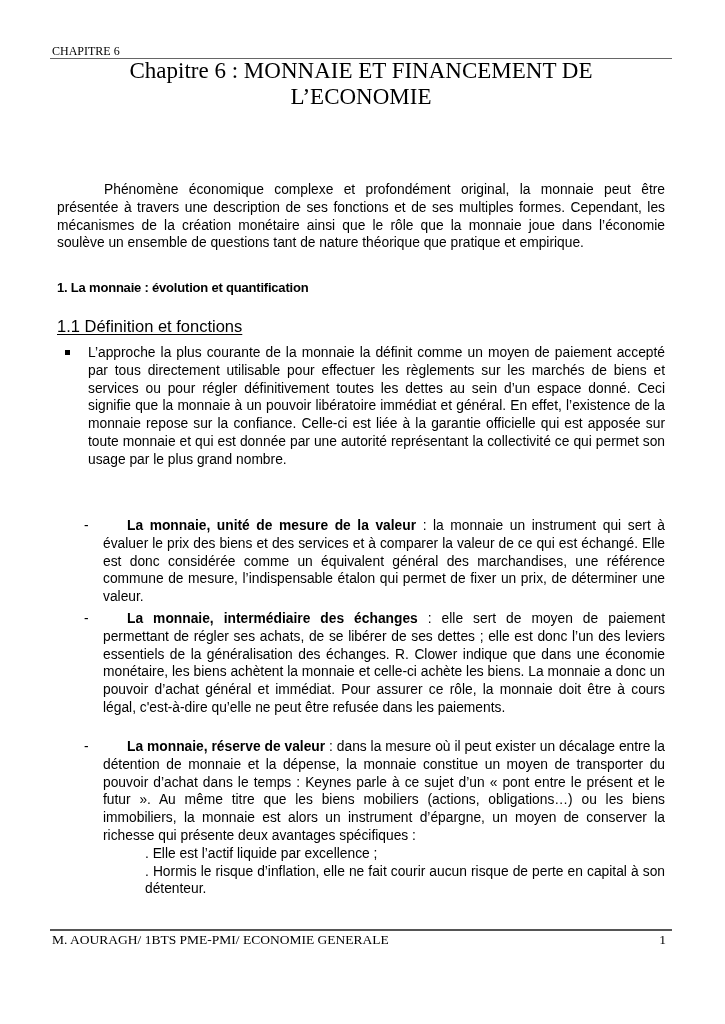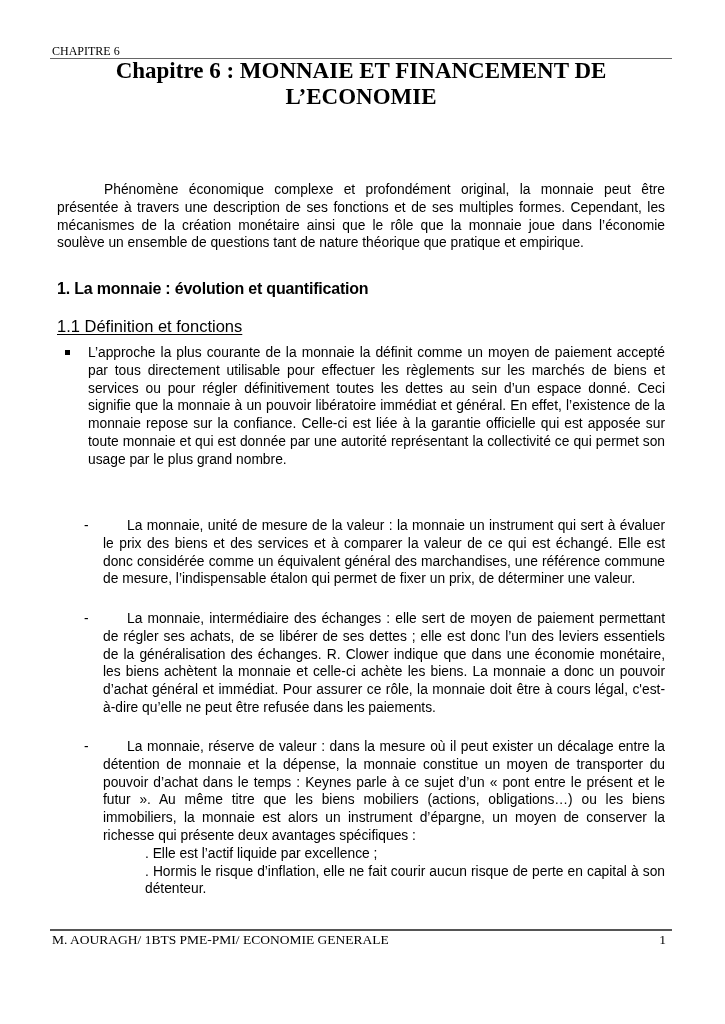--- a/index.html
+++ b/index.html
@@ -9,40 +9,40 @@
   .running-header {
     position: absolute; left: 52px; top: 44px;
     font-family: "Liberation Serif", serif; font-size: 12px; letter-spacing: 0px;
   }
   .header-rule {
     position: absolute; left: 50px; width: 622px; top: 58px; height: 0;
     border-top: 1.5px solid #666;
   }
   .chapter-title {
     position: absolute; left: 50px; width: 622px; top: 58px;
-    font-family: "Liberation Serif", serif; font-weight: bold; font-size: 23px;
+    font-family: "Liberation Serif", serif; font-weight: normal; font-size: 23px;
     line-height: 26px; text-align: center;
   }
   .sans { font-family: "Liberation Sans", sans-serif; }
 
   .section-title {
     position: absolute; left: 57px; top: 145px;
     font-size: 18.5px; font-weight: bold; letter-spacing: -0.3px;
   }
   .justify { text-align: justify; text-align-last: left; }
 
   .intro {
     position: absolute; left: 57px; width: 608px; top: 181px;
     font-size: 13.8px; line-height: 17.8px;
   }
   .intro .indent { display: inline-block; width: 47px; }
 
   .h1 {
     position: absolute; left: 57px; top: 280px;
-    font-size: 16px; font-weight: bold; letter-spacing: -0.2px;
+    font-size: 13px; font-weight: bold; letter-spacing: -0.2px;
   }
   .h2 {
     position: absolute; left: 57px; top: 317px;
     font-size: 16.5px; text-decoration: underline; text-underline-offset: 2px;
     text-decoration-thickness: 1px;
   }
 
   .bullet {
     position: absolute; left: 57px; width: 608px;
     font-size: 13.8px; line-height: 17.8px;
@@ -54,21 +54,21 @@
 
   .b1 { top: 344px; }
   .b2 { top: 474px; }
 
   .dash {
     position: absolute; left: 57px; width: 608px;
     font-size: 13.8px; line-height: 17.8px;
   }
   .dash .marker { position: absolute; left: 27px; top: 0; }
   .dash .text { margin-left: 46px; }
-  .dash b { font-weight: normal; padding-left: 24px; }
+  .dash b { font-weight: bold; padding-left: 24px; }
   .d1 { top: 517px; }
   .d2 { top: 610px; }
   .d3 { top: 738px; }
 
   .sub-item { display: block; padding-left: 42px; }
 
   .footer-rule {
     position: absolute; left: 50px; width: 622px; top: 929px; height: 0;
     border-top: 2px solid #555;
   }

